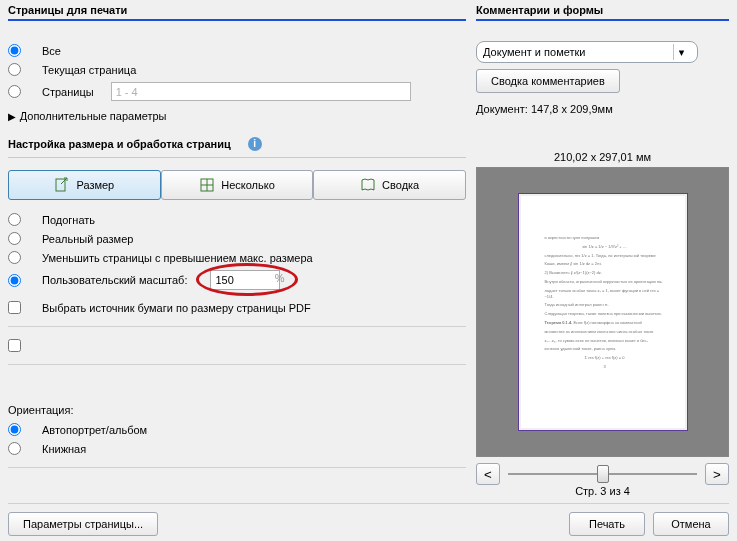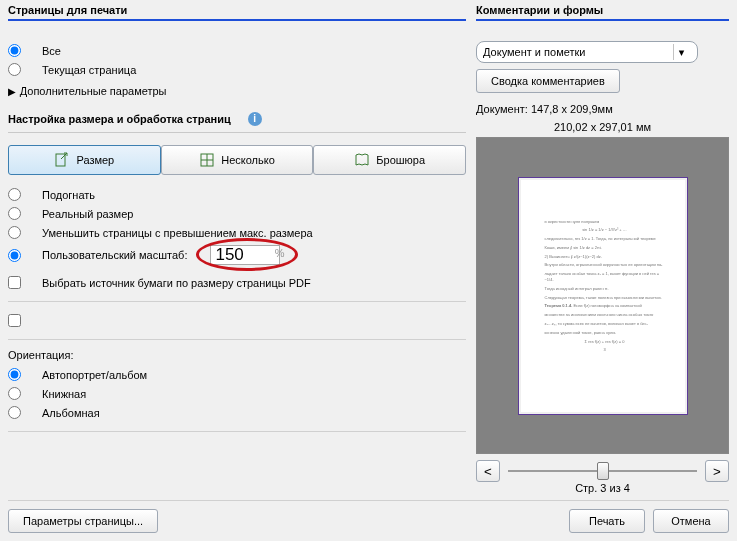--- a/index.html
+++ b/index.html
@@ -55,21 +55,21 @@
     background: linear-gradient(#ffffff, #e9e9e9);
     font-family: inherit; font-size: 11px; cursor: pointer;
   }
   .toggle-btn.selected {
     border-color: #3c7fb1;
     background: linear-gradient(#eaf3fb, #cfe6f7);
   }
   .scale-wrap { position: relative; display: inline-block; margin-left: 6px; }
   .scale-field {
     width: 70px; height: 20px; border: 1px solid #aaa; background: #fff;
-    padding: 0 4px; font-family: inherit; font-size: 17px;
+    padding: 0 4px; font-family: inherit; font-size: 11px;
   }
   .scale-pct { position: absolute; right: -4px; top: 2px; color: #999; font-size: 11px; }
   .red-ellipse {
     position: absolute; left: -14px; top: -7px;
     width: 102px; height: 33px; border: 3px solid #c8141b;
     border-radius: 50%; pointer-events: none;
   }
   .hr { height: 1px; background: #d0d0d0; margin: 9px 0; }
   .select {
     width: 222px; height: 22px; border: 1px solid #9aa4af; background: #fff;
@@ -129,20 +129,25 @@
     <div class="left">
       <div class="section-title">Страницы для печати</div>
 
       <div class="row">
         <input type="radio" name="pr" checked="" style="">
         <label>Все</label>
       </div>
       <div class="row">
         <input type="radio" name="pr" style="">
         <label>Текущая страница</label>
+      </div>
+      <div class="row">
+        <input type="radio" name="pr" style="">
+        <label>Страницы</label>
+        <input class="pages-input" value="1 - 4" style="">
       </div>
 
       <div class="expander">
         <span class="tri">▶</span>
         <span>Дополнительные параметры</span>
       </div>
 
       <div class="row" style="align-items:center;">
         <span class="section-title" style="border:none; margin:0; padding:0;">Настройка размера и обработка страниц</span>
         <span class="info-icon">i</span>
@@ -162,21 +167,21 @@
               <rect x="2" y="2" width="12" height="12" fill="none" stroke="#3a7a33"></rect>
               <line x1="8" y1="2" x2="8" y2="14" stroke="#3a7a33"></line>
               <line x1="2" y1="8" x2="14" y2="8" stroke="#3a7a33"></line>
             </svg>
           <span>Несколько</span>
         </button>
         <button class="toggle-btn">
           <svg class="icon" viewBox="0 0 16 16">
               <path d="M2 3 Q5 1 8 3 Q11 1 14 3 V13 Q11 11 8 13 Q5 11 2 13 Z" fill="none" stroke="#3a7a33"></path>
             </svg>
-          <span>Брошюра</span>
+          <span>Сводка</span>
         </button>
       </div>
 
       <div class="row">
         <input type="radio" name="sz" style="">
         <label>Подогнать</label>
       </div>
       <div class="row">
         <input type="radio" name="sz" style="">
         <label>Реальный размер</label>
@@ -201,51 +206,47 @@
       </div>
 
       <div class="hr"></div>
 
       <div class="row">
         <input type="checkbox" style="">
       </div>
 
       <div class="hr"></div>
 
-      <div style="margin-bottom:4px;">Ориентация:</div>
+      <div style="margin-bottom:4px;margin-top:30px;">Ориентация:</div>
       <div class="row">
         <input type="radio" name="or" checked="" style="">
         <label>Автопортрет/альбом</label>
       </div>
       <div class="row">
         <input type="radio" name="or" style="">
         <label>Книжная</label>
-      </div>
-      <div class="row">
-        <input type="radio" name="or" style="">
-        <label>Альбомная</label>
       </div>
 
       <div class="hr"></div>
     </div>
 
     <div class="right">
       <div class="section-title">Комментарии и формы</div>
 
       <div class="select">
         <span>Документ и пометки</span>
         <span class="arrow">▾</span>
       </div>
 
       <div style="margin-bottom:10px;">
         <button class="soft-btn">Сводка комментариев</button>
       </div>
 
       <div style="margin-bottom:6px;">Документ: 147,8 x 209,9мм</div>
-      <div class="center" style="margin-bottom:4px;">210,02 x 297,01 мм</div>
+      <div class="center" style="margin-bottom:4px;margin-top:30px;">210,02 x 297,01 мм</div>
 
       <div class="preview-box">
         <div class="page">
           <p>в окрестности нуля получаем</p>
           <p style="text-align:center">sin 1/z = 1/z − 1/3!z³ + …</p>
           <p>следовательно, res 1/z = 1. Тогда, по интегральной теореме</p>
           <p>Коши, имеем ∮ sin 1/z dz = 2πi.</p>
           <p>2) Вычислить ∮ z/(z−1)(z−2) dz.</p>
           <p>Внутри области, ограниченной окружностью ее ориентации по-</p>
           <p>ладает только особая точка z₁ = 1, вычет функции в ней res = −1/4.</p>

